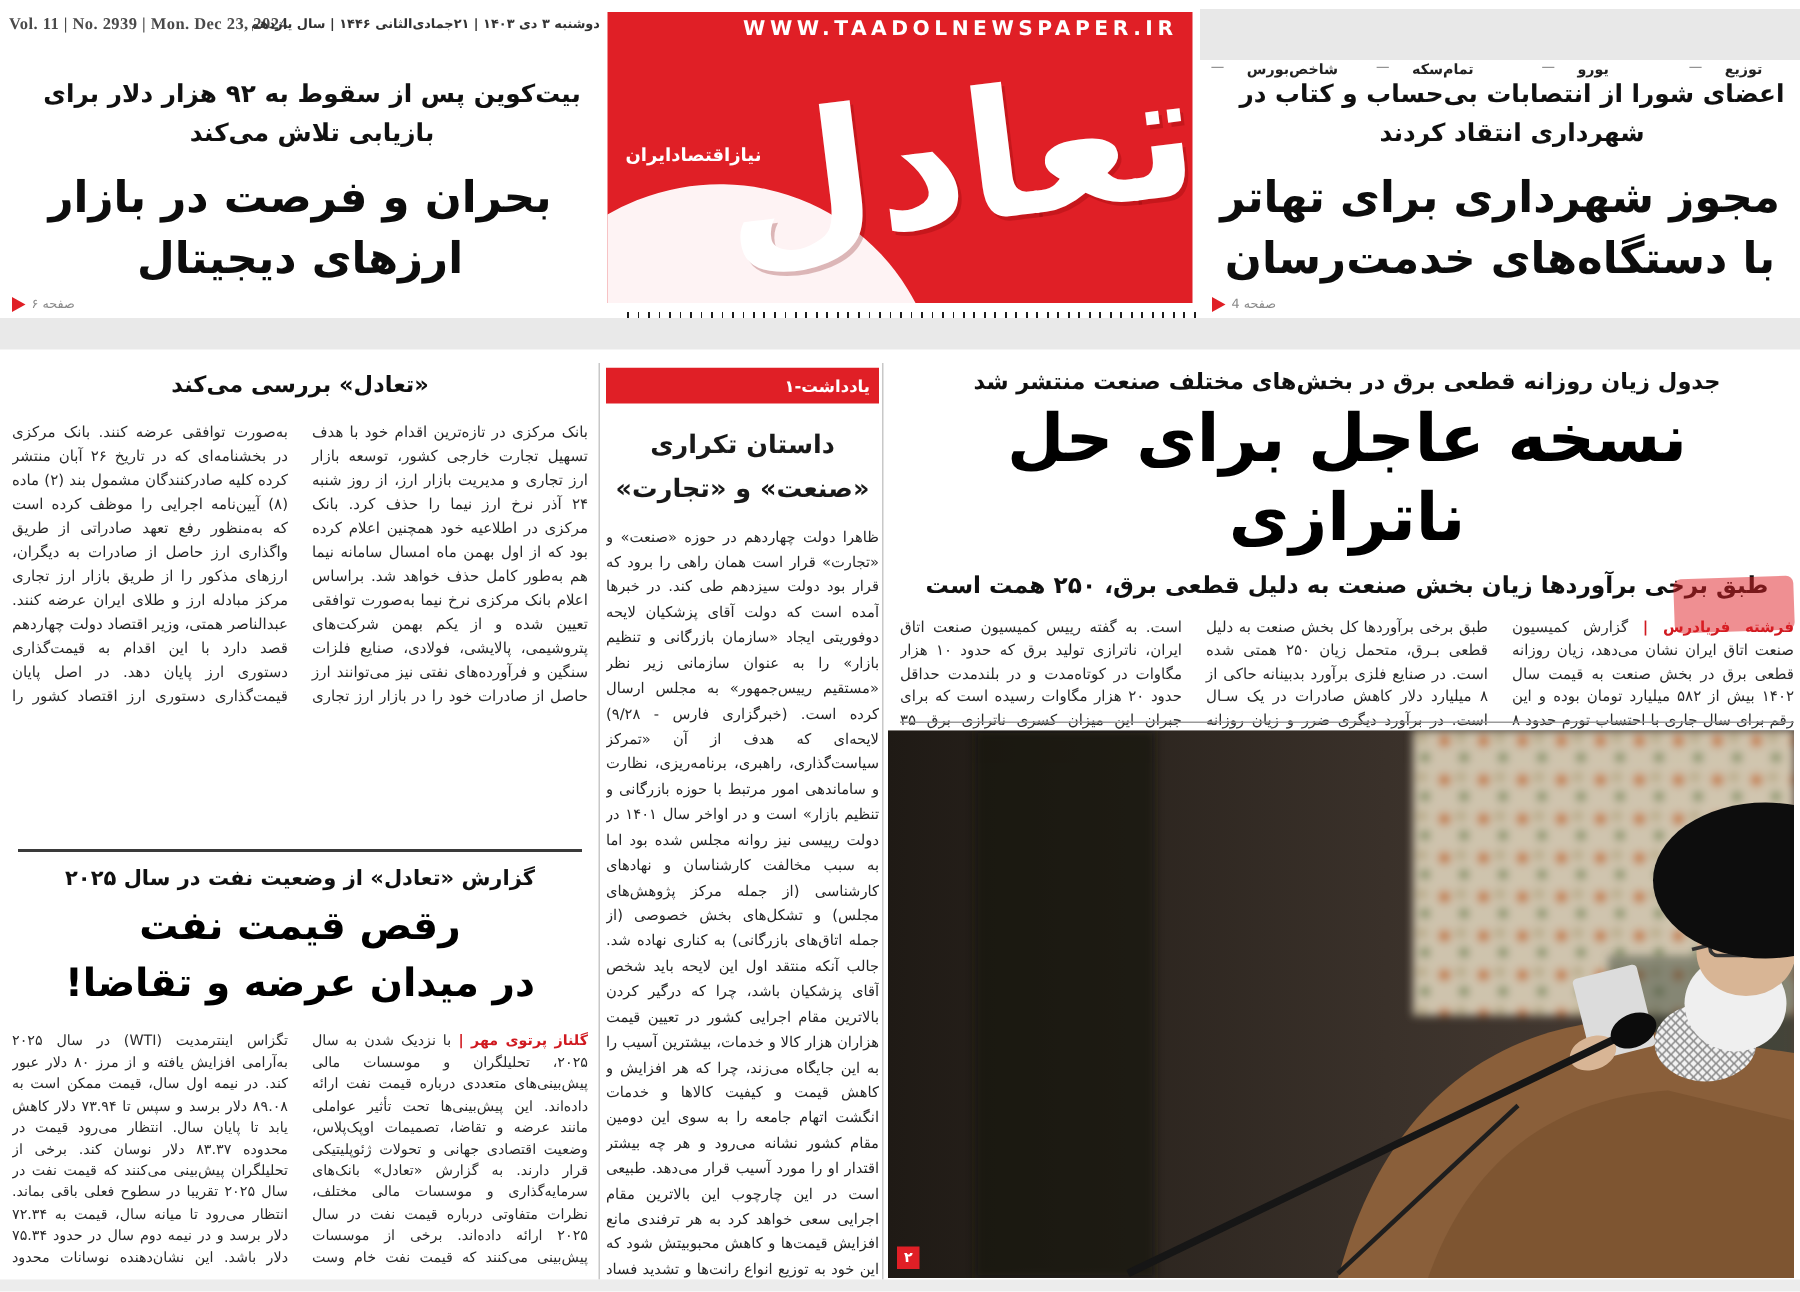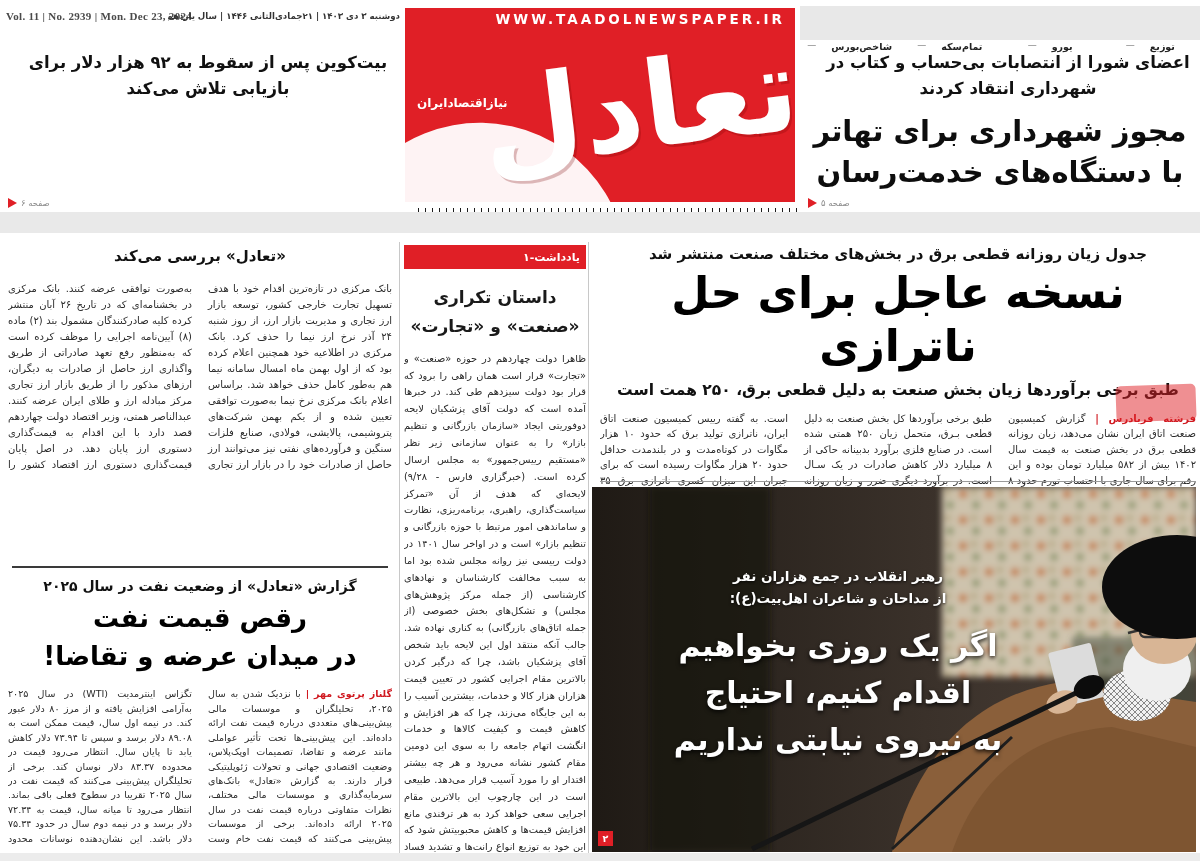--- a/index.html
+++ b/index.html
@@ -182,33 +182,34 @@
       <span class="t-value">—</span>
     </div>
     <div class="ticker">
       <span class="t-label">شاخص‌بورس</span>
       <span class="t-value">—</span>
     </div>
   </div>
 
   <div class="tl-block">
     <div class="kicker-lg">بیت‌کوین پس از سقوط به ۹۲ هزار دلار برای بازیابی تلاش می‌کند</div>
+    <div class="title-xl">بحران و فرصت در بازار ارزهای دیجیتال</div>
   </div>
   <div class="page-link pl-topleft">
     <span class="tri"></span>
     <span class="pl-text">صفحه ۶</span>
   </div>
 
   <div class="tr-block">
     <div class="kicker-lg">اعضای شورا از انتصابات بی‌حساب و کتاب در شهرداری انتقاد کردند</div>
     <div class="title-xl">مجوز شهرداری برای تهاتر با دستگاه‌های خدمت‌رسان</div>
   </div>
   <div class="page-link pl-topright">
     <span class="tri"></span>
-    <span class="pl-text">صفحه ۵</span>
+    <span class="pl-text">صفحه 4</span>
   </div>
 
   <div class="gray-strip"></div>
 
   <div class="vline v1"></div>
   <div class="vline v2"></div>
 
   <div class="main-story">
     <div class="main-kicker">جدول زیان روزانه قطعی برق در بخش‌های مختلف صنعت منتشر شد</div>
     <div class="main-title">نسخه عاجل برای حل ناترازی</div>
@@ -259,27 +260,20 @@
 
       <ellipse cx="585" cy="100" rx="75" ry="52" fill="#0d0d0d"></ellipse>
 
       <rect x="462" y="160" width="44" height="56" rx="3" fill="#dcdcdc" transform="rotate(-14 484 188)"></rect>
       <ellipse cx="470" cy="215" rx="16" ry="11" fill="#d8b595" transform="rotate(-20 470 215)"></ellipse>
 
       <line x1="160" y1="362" x2="486" y2="205" stroke="#161616" stroke-width="5"></line>
       <ellipse cx="497" cy="200" rx="16" ry="11" fill="#0c0c0c" transform="rotate(-25 497 200)"></ellipse>
       <line x1="300" y1="362" x2="420" y2="250" stroke="#1e1e1e" stroke-width="3"></line>
     </svg>
-    <div class="photo-overlay">
-      <div class="photo-kicker" style="white-space:pre-line">رهبر انقلاب در جمع هزاران نفر
-از مداحان و شاعران اهل‌بیت(ع):</div>
-      <div class="photo-quote">اگر یک روزی بخواهیم
-اقدام کنیم، احتیاج
-به نیروی نیابتی نداریم</div>
-    </div>
     <div class="photo-badge">۲</div>
   </div>
 
   <div class="note-col">
     <div class="note-header">یادداشت-۱</div>
     <div class="note-title">داستان تکراری
 «صنعت» و «تجارت»</div>
     <div class="note-body">
       <span>ظاهرا دولت چهاردهم در حوزه «صنعت» و «تجارت» قرار است همان راهی را برود که قرار بود دولت سیزدهم طی کند. در خبرها آمده است که دولت آقای پزشکیان لایحه دوفوریتی ایجاد «سازمان بازرگانی و تنظیم بازار» را به عنوان سازمانی زیر نظر «مستقیم رییس‌جمهور» به مجلس ارسال کرده است. (خبرگزاری فارس - ۹/۲۸) لایحه‌ای که هدف از آن «تمرکز سیاست‌گذاری، راهبری، برنامه‌ریزی، نظارت و ساماندهی امور مرتبط با حوزه بازرگانی و تنظیم بازار» است و در اواخر سال ۱۴۰۱ در دولت رییسی نیز روانه مجلس شده بود اما به سبب مخالفت کارشناسان و نهادهای کارشناسی (از جمله مرکز پژوهش‌های مجلس) و تشکل‌های بخش خصوصی (از جمله اتاق‌های بازرگانی) به کناری نهاده شد. جالب آنکه منتقد اول این لایحه باید شخص آقای پزشکیان باشد، چرا که درگیر کردن بالاترین مقام اجرایی کشور در تعیین قیمت هزاران هزار کالا و خدمات، بیشترین آسیب را به این جایگاه می‌زند، چرا که هر افزایش و کاهش قیمت و کیفیت کالاها و خدمات انگشت اتهام جامعه را به سوی این دومین مقام کشور نشانه می‌رود و هر چه بیشتر اقتدار او را مورد آسیب قرار می‌دهد. طبیعی است در این چارچوب این بالاترین مقام اجرایی سعی خواهد کرد به هر ترفندی مانع افزایش قیمت‌ها و کاهش محبوبیتش شود که این خود به توزیع انواع رانت‌ها و تشدید فساد و ناکارآمدی اقتصادی منجر می‌شود. بر این لایحه و اصولا این رویکرد و نگاه، نقدهای بسیاری وارد است و از جمله آنکه: -مشکل اصلی و اساسی در این اقدام دولت و اقداماتی</span>
     </div>

